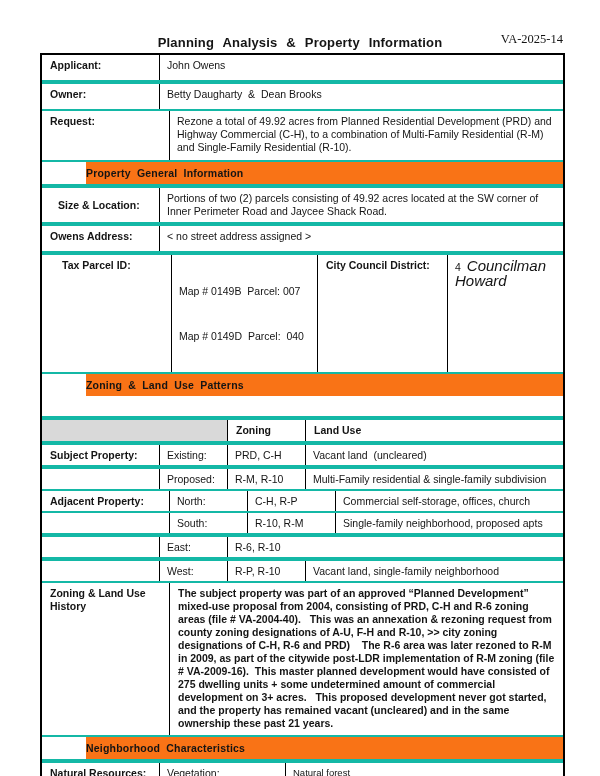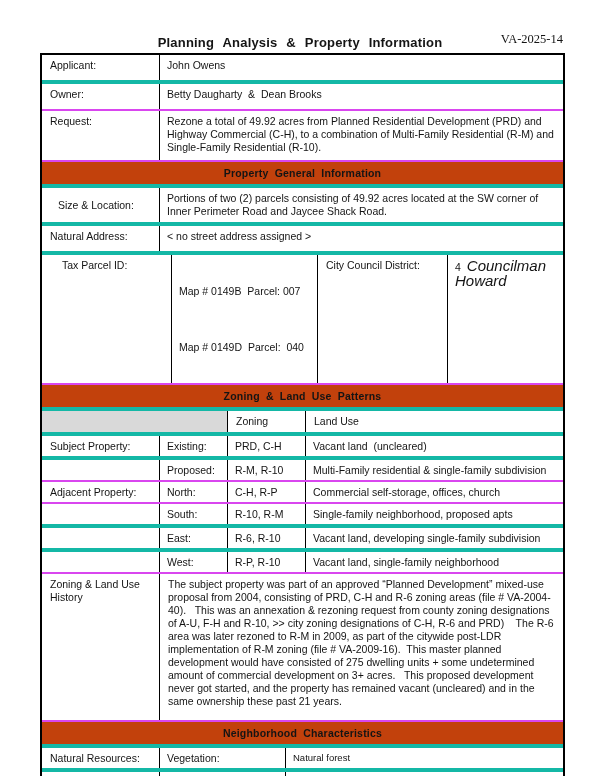--- a/index.html
+++ b/index.html
@@ -43,61 +43,61 @@
     width: 521px;
     border: 2px solid #000;
     border-bottom-width: 3px;
     background: #fff;
   }
   .row {
     display: grid;
     border-top: 4px solid #14b8a6;
   }
   .row.first { border-top: none; }
-  .row.thick { border-top: 2px solid #d946ef; }
+  .row.thick { border-top: 2px solid #14b8a6; gap: 10px; }
   .g2   { grid-template-columns: 117px 1fr; }
   .gtax { grid-template-columns: 117px 146px 130px 1fr; padding-left: 12px; }
   .gzh  { grid-template-columns: 185px 78px 1fr; }
   .gz   { grid-template-columns: 117px 68px 78px 1fr; }
   .gnat { grid-template-columns: 117px 126px 1fr; }
   .cell {
     border-left: 1px solid #000;
     padding: 4px 7px 3px 7px;
     font-size: 10.5px;
     line-height: 13px;
     white-space: pre-wrap;
     overflow: hidden;
   }
   .cell:first-child { border-left: none; }
-  .label { font-weight: normal; padding-left: 8px; }
+  .label { font-weight: bold; padding-left: 8px; }
   .vcenter { display: flex; align-items: center; padding-left: 16px; }
   .small { font-size: 9.5px; line-height: 11.5px; }
   .band {
-    background: #c2410c;
+    background: #f97316;
     font-weight: bold;
-    text-align: center;
     font-size: 10.5px;
     word-spacing: 3px;
     letter-spacing: 0.2px;
     padding: 5px 0 4px 0;
     min-height: 13px;
+    margin-left: 44px;
   }
   .shaded { background: #d9d9d9; }
   
   .h25 { min-height: 25px; } .h49 { min-height: 49px; }
   .h34 { min-height: 34px; } .h44 { min-height: 44px; }
-  .h21 { min-height: 21px; } .h19 { min-height: 19px; }
+  .h21 { min-height: 21px; margin-top: 20px; } .h19 { min-height: 19px; }
   .h18 { min-height: 18px; } .h24 { min-height: 24px; }
-  .tax-line2 { margin-top: 17px; }
+  .tax-line2 { margin-top: 6px; }
   .district-name {
     font-style: italic;
     font-size: 15px;
     margin-left: 6px;
   }
-  .hist-text { padding: 4px 8px 12px 8px; }
+  .hist-text { padding: 4px 8px 5px 8px; font-weight: bold; }
 </style>
 </head>
 <body>
 
 <div class="doc-header">
   <div class="doc-title">Planning  Analysis  &amp;  Property  Information</div>
   <div class="case-number">VA-2025-14</div>
 </div>
 
 <div class="tbl">
@@ -120,21 +120,21 @@
   <div class="row thick">
     <div class="band">Property  General  Information</div>
   </div>
 
   <div class="row g2 h34">
     <div class="cell label vcenter">Size &amp; Location:</div>
     <div class="cell">Portions of two (2) parcels consisting of 49.92 acres located at the SW corner of Inner Perimeter Road and Jaycee Shack Road.</div>
   </div>
 
   <div class="row g2 h25">
-    <div class="cell label">Natural Address:</div>
+    <div class="cell label">Owens Address:</div>
     <div class="cell">&lt; no street address assigned &gt;</div>
   </div>
 
   <div class="row gtax h44">
     <div class="cell label">Tax Parcel ID:</div>
     <div class="cell">
       <div>Map # 0149B  Parcel: 007</div>
       <div class="tax-line2">Map # 0149D  Parcel:  040</div>
     </div>
     <div class="cell label">City Council District:</div>
@@ -176,21 +176,20 @@
     <div class="cell label"></div>
     <div class="cell">South:</div>
     <div class="cell">R-10, R-M</div>
     <div class="cell">Single-family neighborhood, proposed apts</div>
   </div>
 
   <div class="row gz h18">
     <div class="cell label"></div>
     <div class="cell">East:</div>
     <div class="cell">R-6, R-10</div>
-    <div class="cell">Vacant land, developing single-family subdivision</div>
   </div>
 
   <div class="row gz h18">
     <div class="cell label"></div>
     <div class="cell">West:</div>
     <div class="cell">R-P, R-10</div>
     <div class="cell">Vacant land, single-family neighborhood</div>
   </div>
 
   <div class="row g2 thick">

